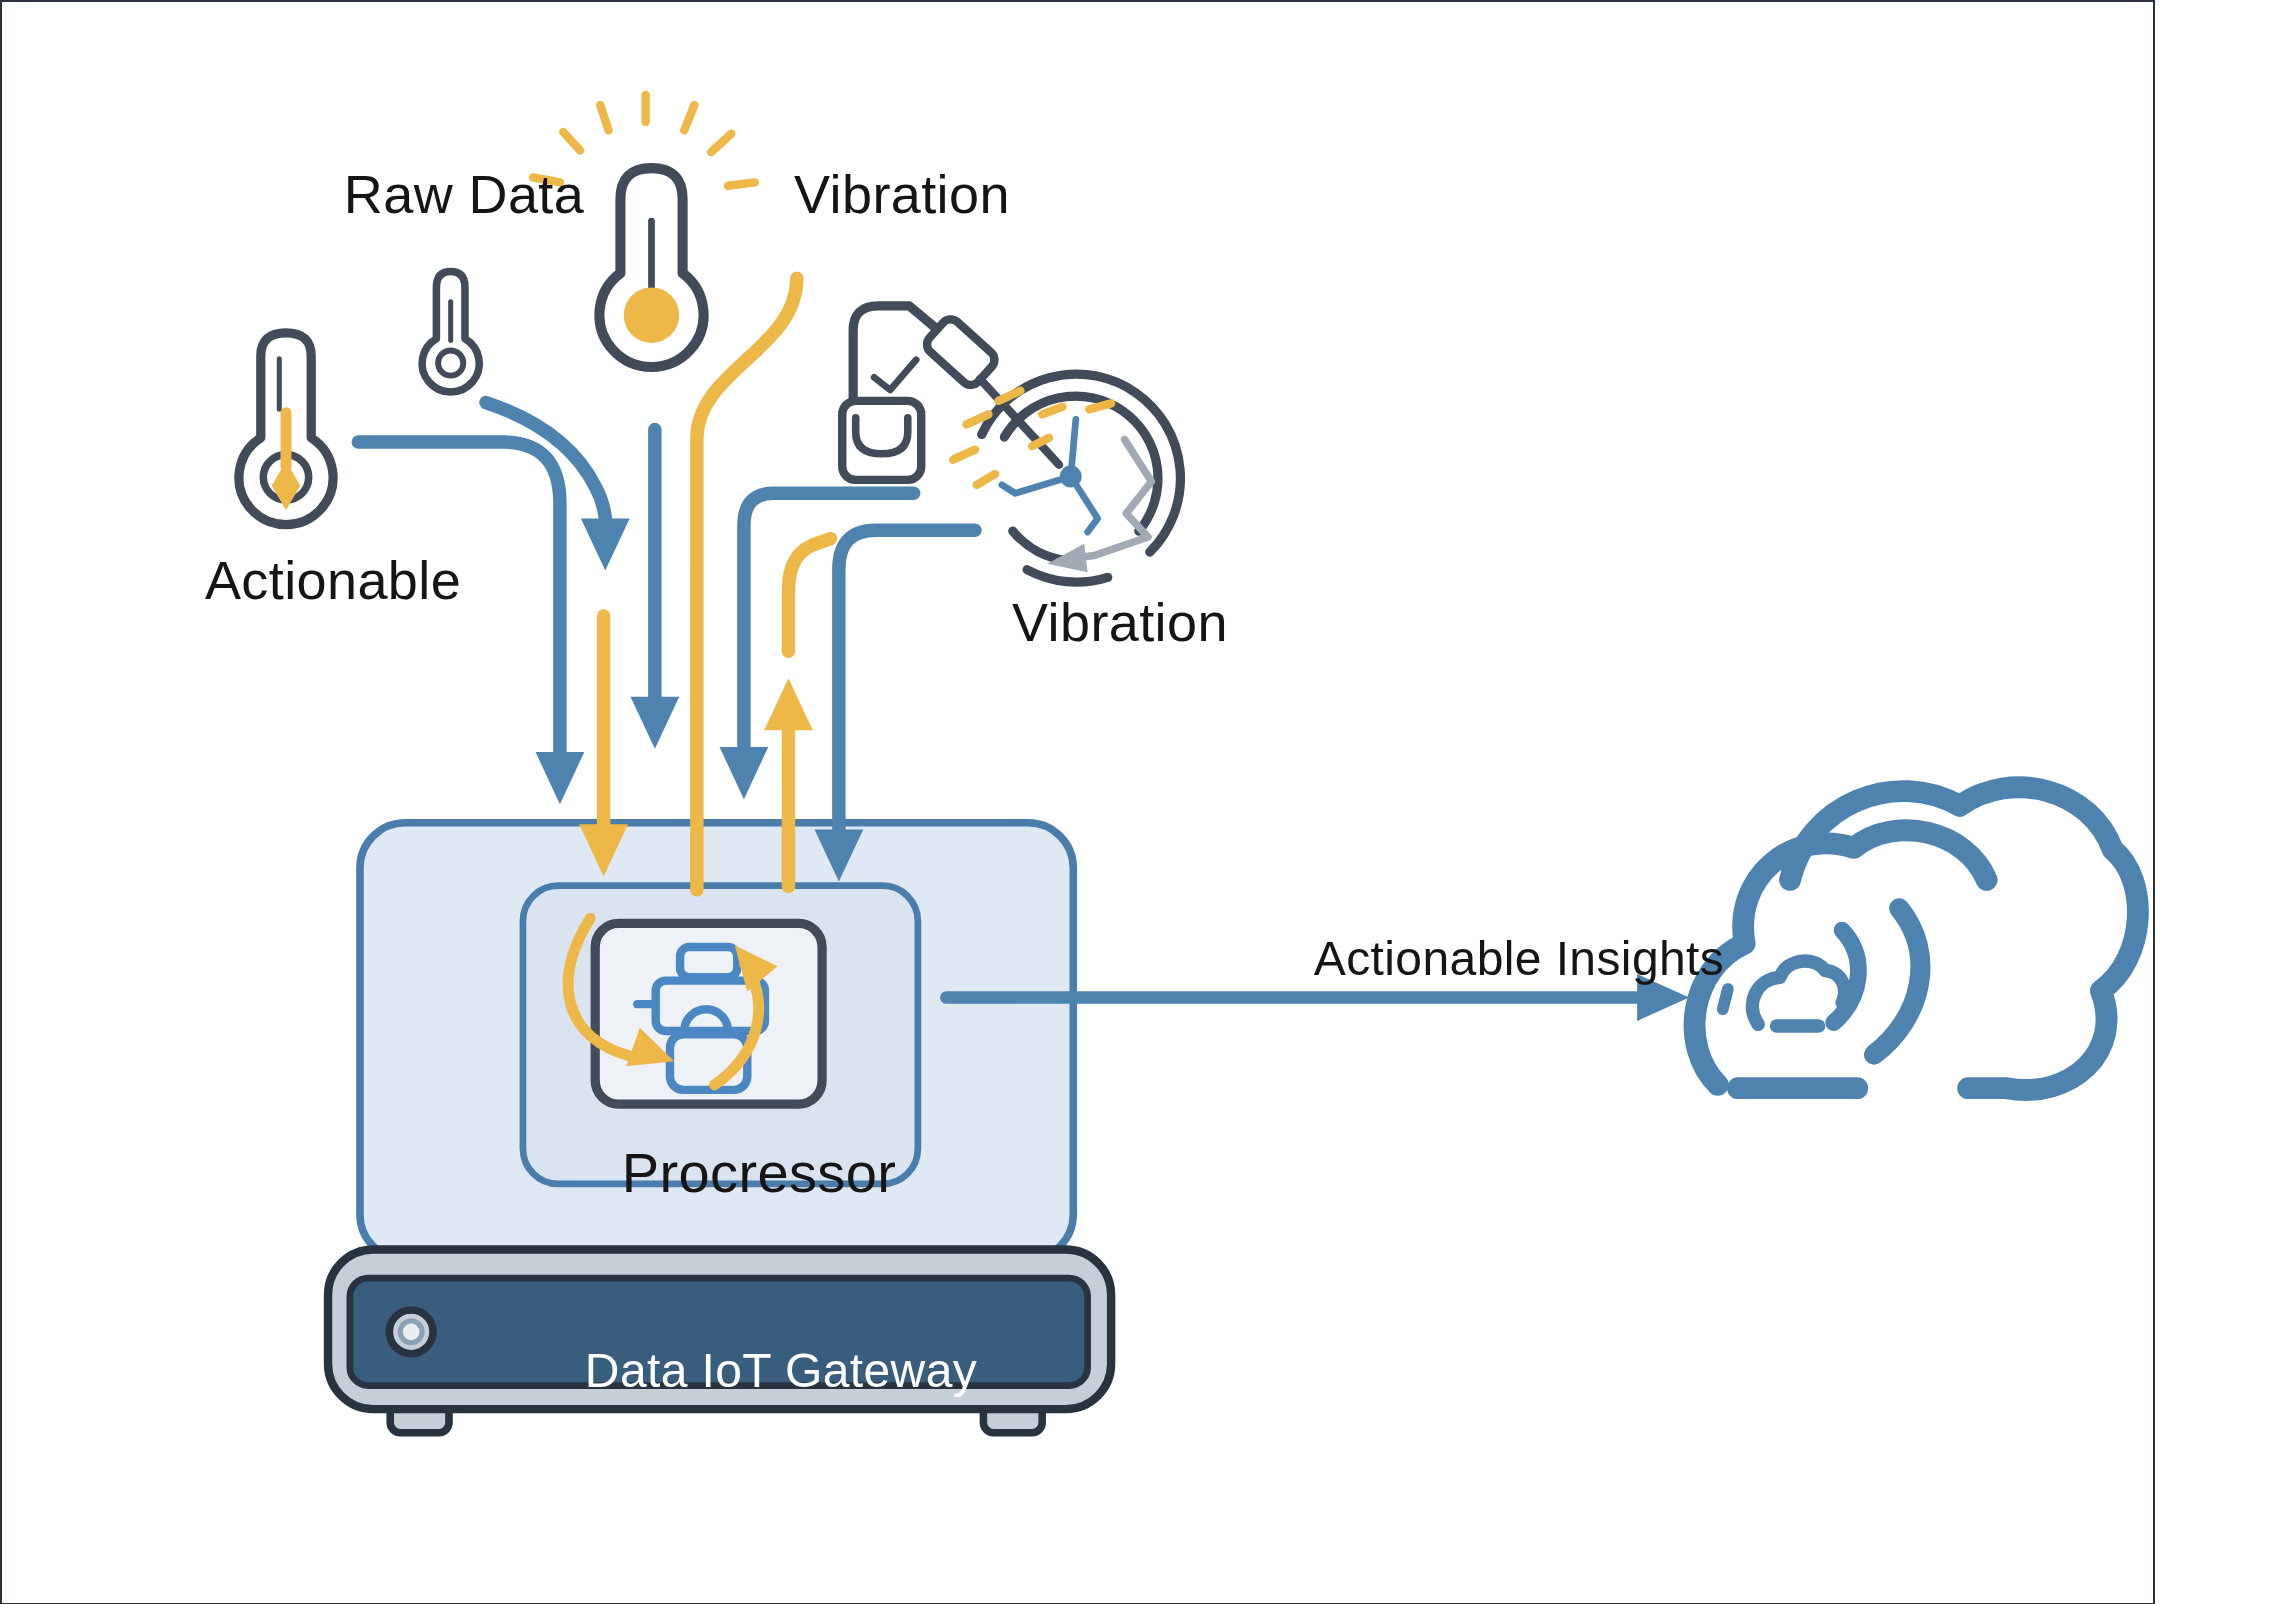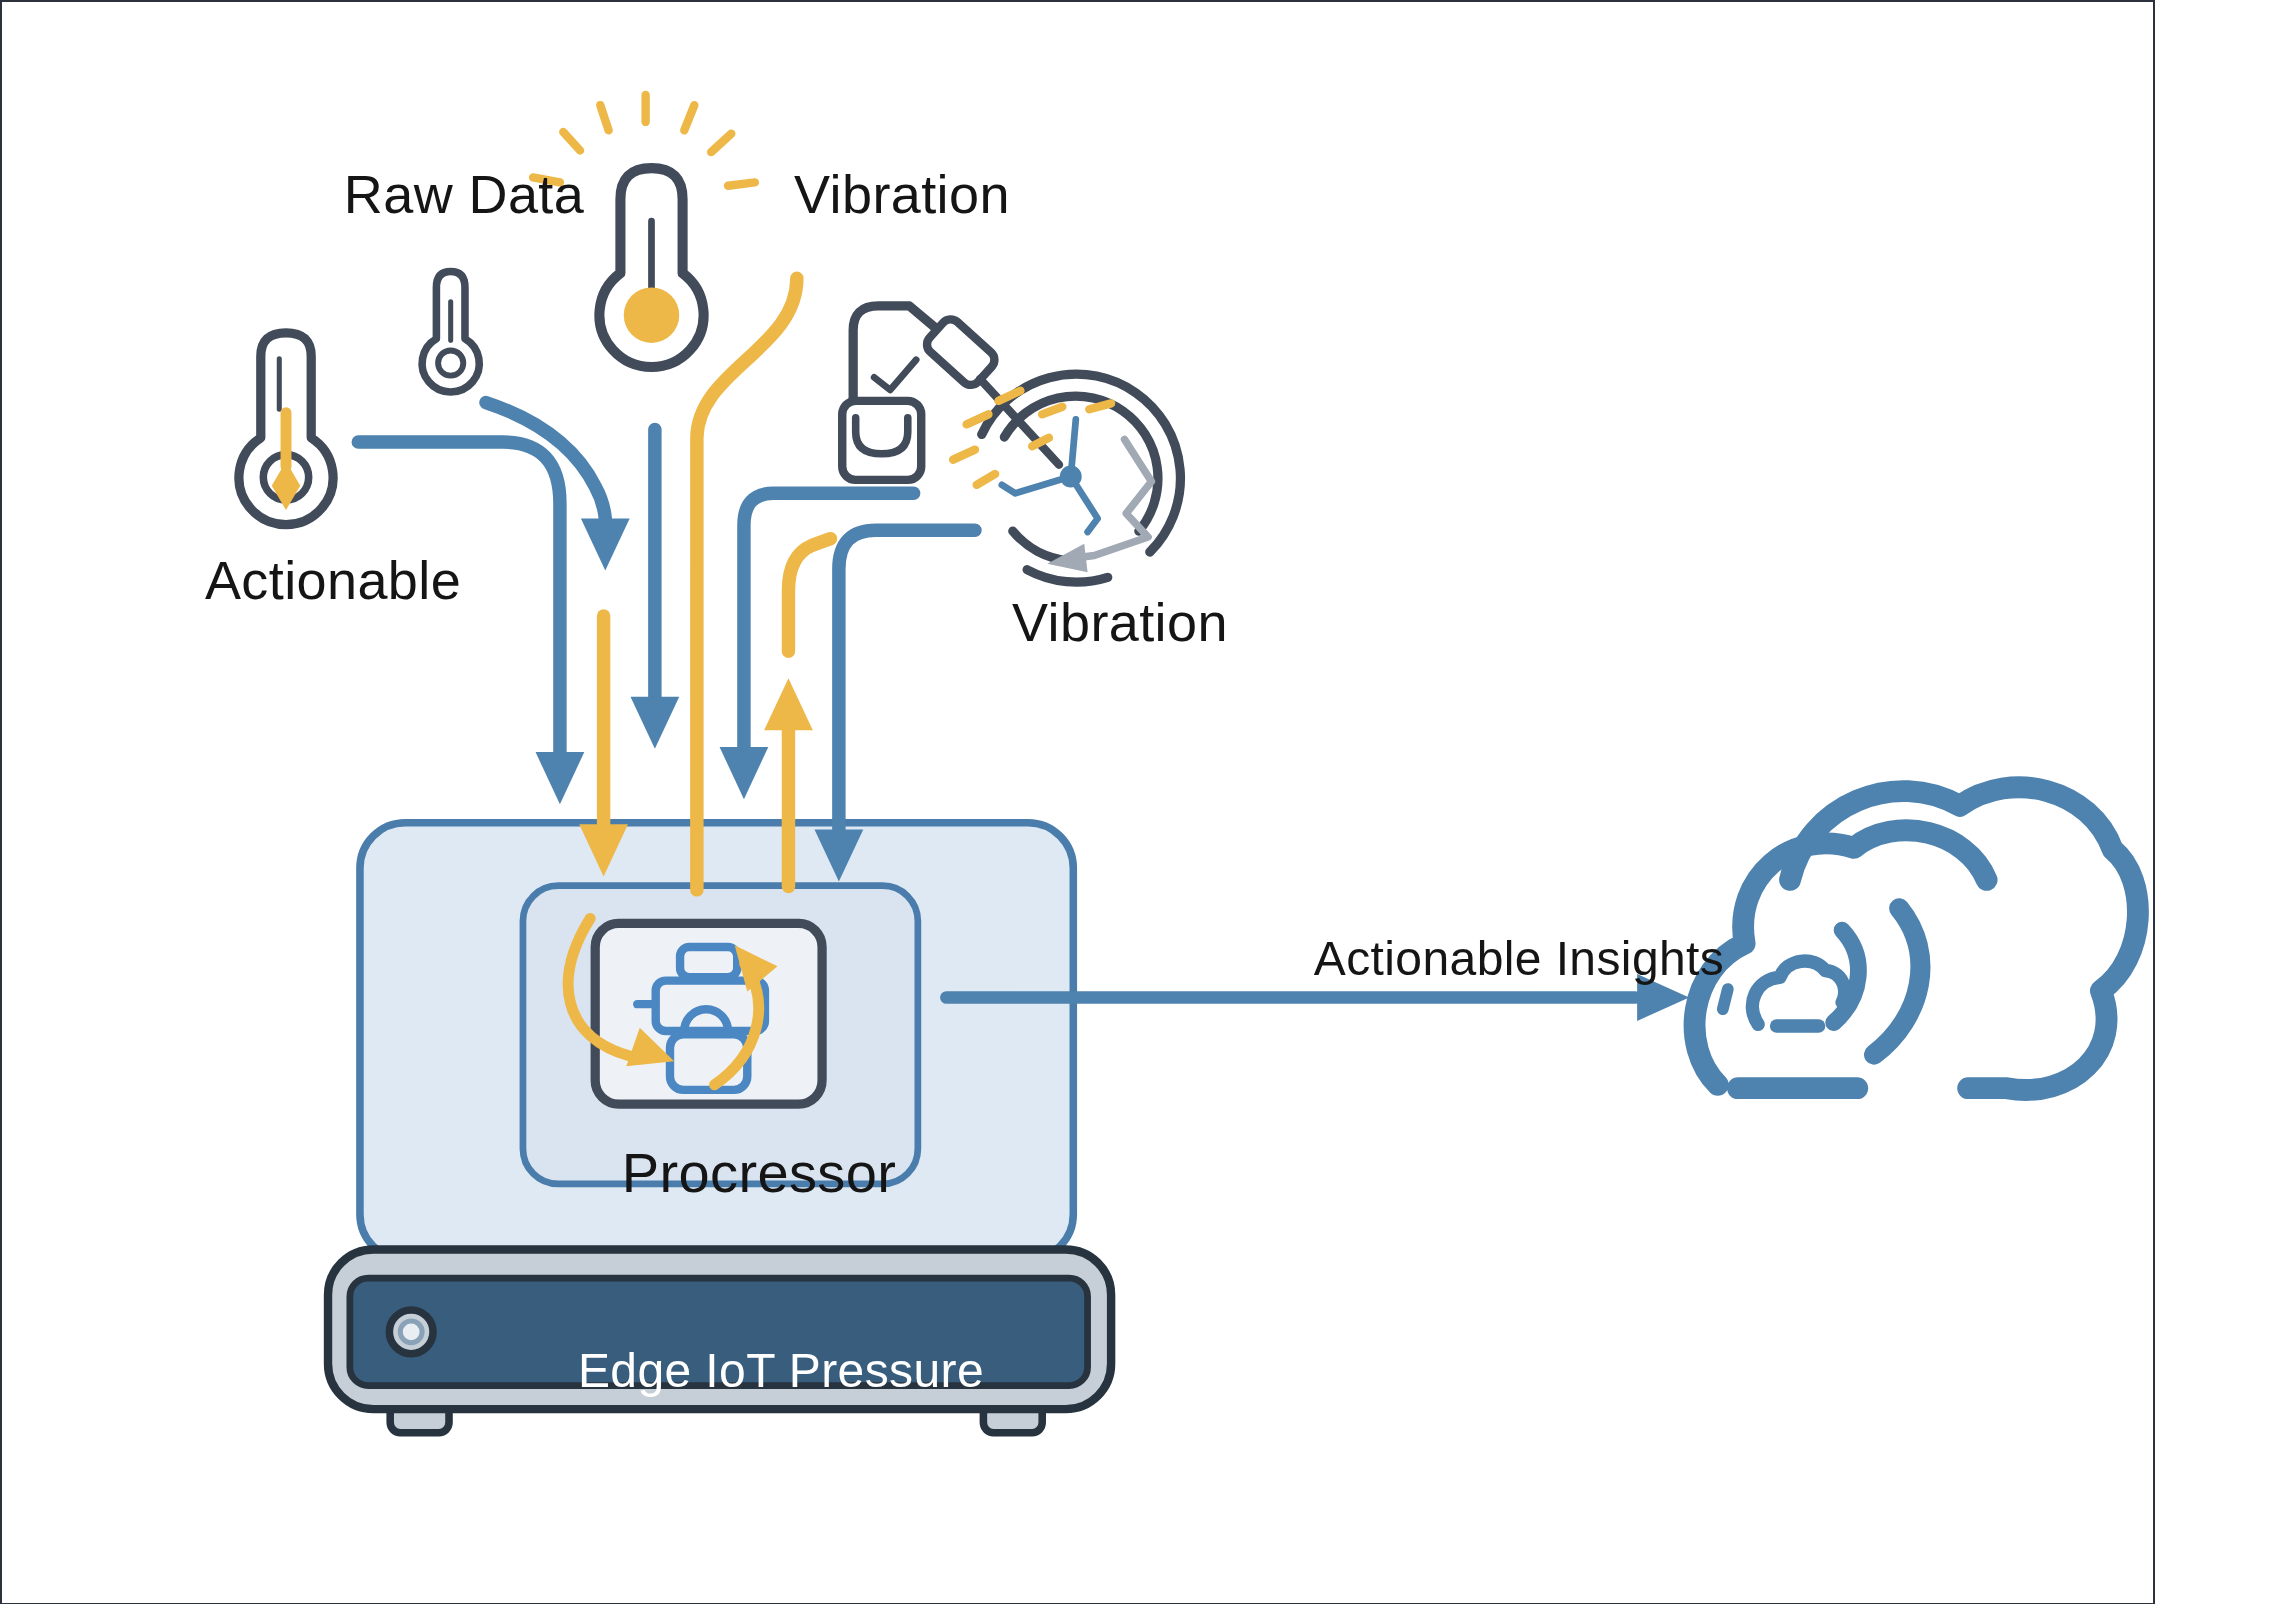--- a/index.html
+++ b/index.html
@@ -197,17 +197,17 @@
   <div class="lbl lbl-sensor" style="left:462px; top:192px;">Raw Data</div>
 
   <div class="lbl lbl-sensor" style="left:900px; top:192px;">Vibration</div>
 
   <div class="lbl lbl-sensor" style="left:331px; top:578px;">Actionable</div>
 
   <div class="lbl lbl-sensor" style="left:1118px; top:620px;">Vibration</div>
 
   <div class="lbl lbl-processor" style="left:757px; top:1170px;">Procressor</div>
 
-  <div class="lbl lbl-gateway" style="left:779px; top:1368px;">Edge IoT Pressure</div>
+  <div class="lbl lbl-gateway" style="left:779px; top:1368px;">Data IoT Gateway</div>
 
   <div class="lbl lbl-insights" style="left:1517px; top:956px;">Actionable Insights</div>
 </div>
 
 
 </body></html>

